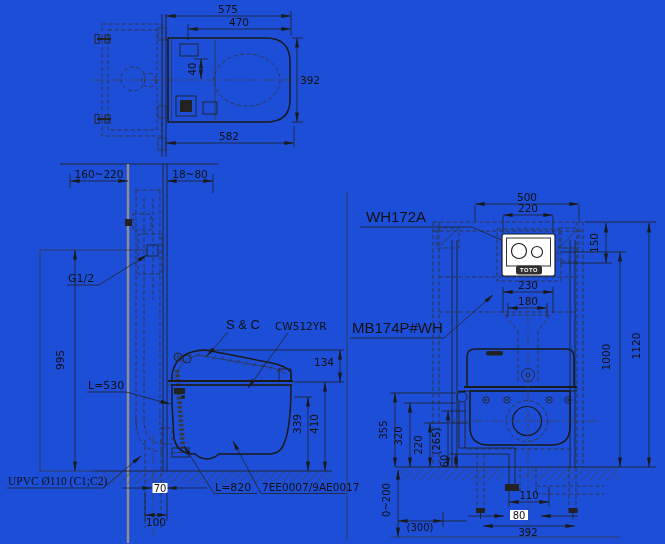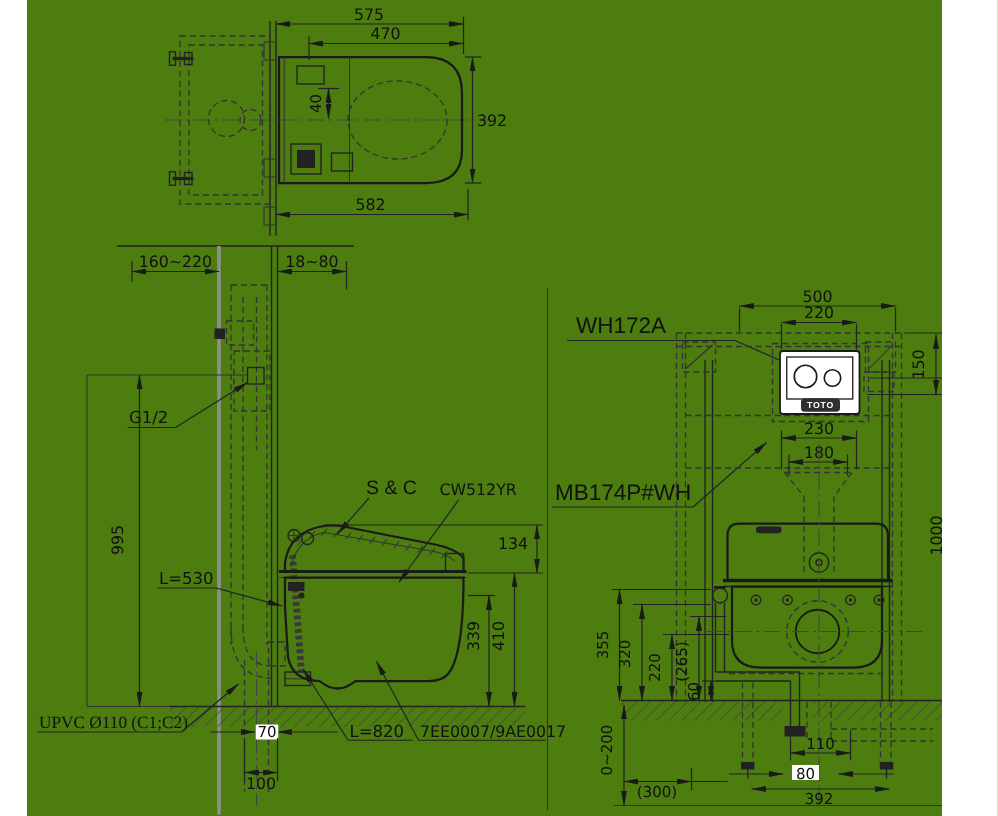--- a/index.html
+++ b/index.html
@@ -1,16 +1,16 @@
 <!DOCTYPE html>
 <html><head>
 <meta charset="utf-8">
 <style>
   html,body{margin:0;padding:0;background:#fff;}
-  .stage{width:610px;height:544px;background:#4d7c0f;position:relative;overflow:hidden;margin-left:18px;}
+  .stage{width:665px;height:544px;background:#1d4ed8;position:relative;overflow:hidden;}
   svg text{fill:#111;}
   .dim{font:10.5px "DejaVu Sans", sans-serif;}
   .dims{font:10px "DejaVu Sans", sans-serif;}
   .lbl{font:11px "DejaVu Sans", sans-serif;}
   .lblsm{font:10.5px "DejaVu Sans", sans-serif;}
   .lblbig{font:15px "Liberation Sans", sans-serif;}
   .lblseat{font:13px "Liberation Sans", sans-serif;}
   .lblserif{font:11.5px "Liberation Serif", serif;}
   .toto{font:bold 5.8px "Liberation Sans", sans-serif;fill:#fff;letter-spacing:.5px;}
   .s{stroke:#222;stroke-width:.9;fill:none;}

